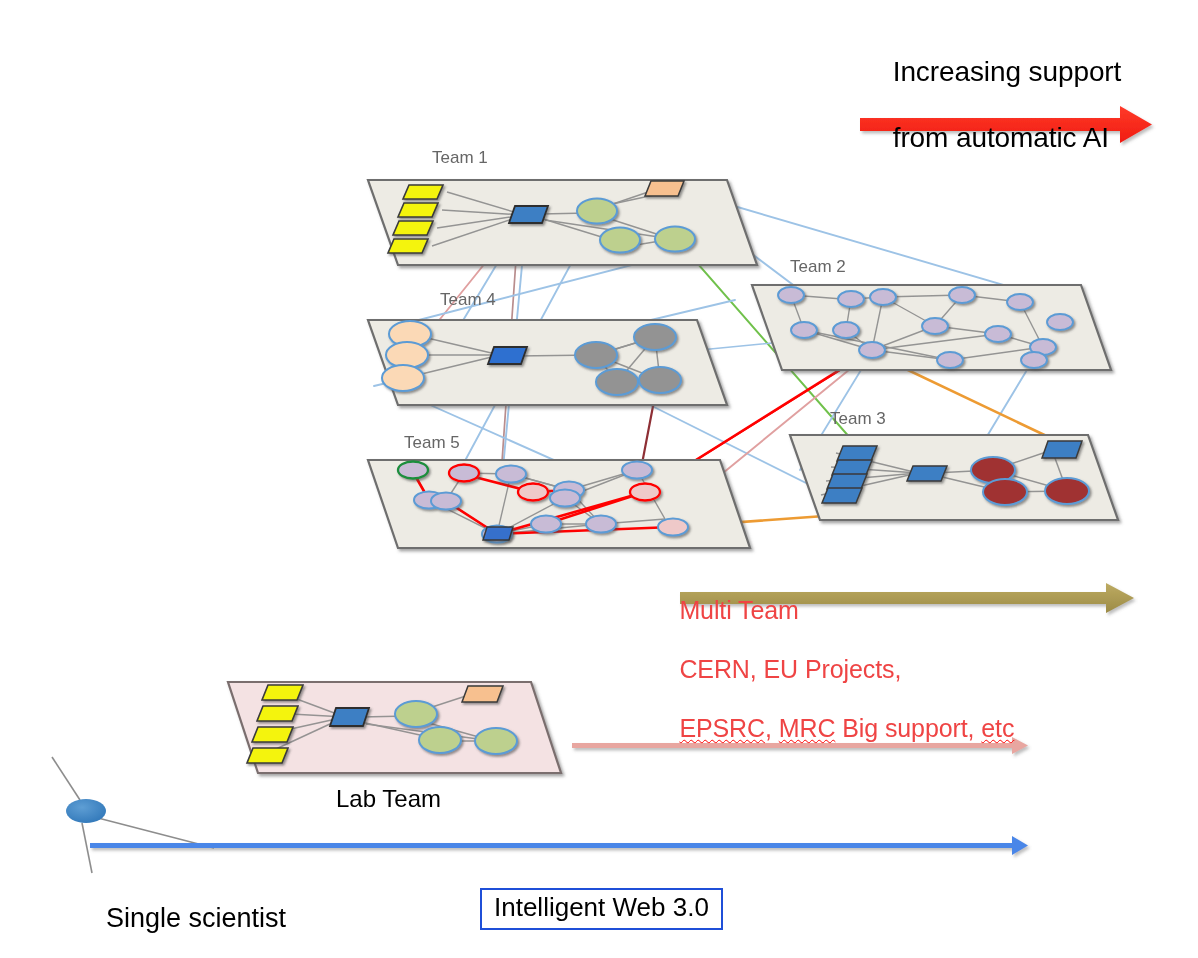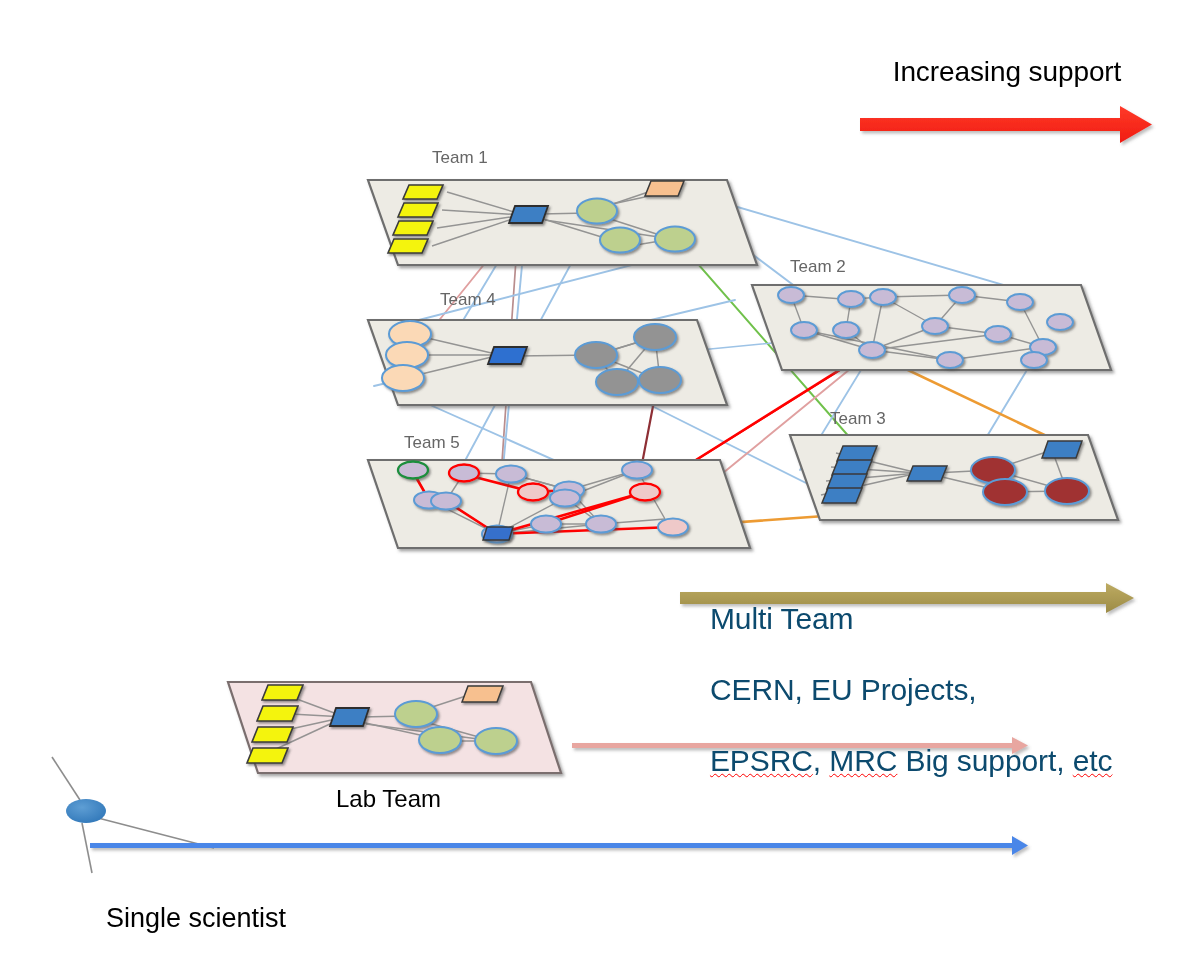--- a/index.html
+++ b/index.html
@@ -12,22 +12,22 @@
   #stage{position:absolute;left:0;top:0;width:1198px;height:958px;}
   svg#scene{position:absolute;left:0;top:0;width:1198px;height:958px;}
 
   .txt{position:absolute;white-space:pre;line-height:1.18;}
 
   #top-caption{
     left:862px;top:22px;width:330px;
     font-size:28px;color:#000;letter-spacing:-0.1px;
   }
   #multi-caption{
-    left:677px;top:566px;width:430px;
-    font-size:30px;color:#0c4a6e;letter-spacing:-0.1px;
+    left:652px;top:566px;width:430px;
+    font-size:25px;color:#ef4444;letter-spacing:-0.1px;
   }
   .sp{ text-decoration:underline; text-decoration-color:#ff0000;
        text-decoration-style:wavy; text-decoration-thickness:1.4px;
        text-underline-offset:2px; }
   #lab-caption{left:336px;top:785px;font-size:24px;}
   #single-caption{left:76px;top:869px;font-size:27px;line-height:1.22;}
 
   .wbox{
     position:absolute;background:#ffffff;
     display:flex;align-items:center;justify-content:center;
@@ -368,29 +368,31 @@
       <path d="M572,743 L1012,743 L1012,737 L1028,745.5 L1012,754 L1012,748 L572,748 Z" fill="#E8A6A0"></path>
     </g>
 
     <g filter="url(#shdwln)">
       <path d="M90,843 L1012,843 L1012,836 L1028,845.5 L1012,855 L1012,848 L90,848 Z" fill="#4A86E8"></path>
     </g>
   </svg>
 
   <div class="txt" id="top-caption">
     <span>Increasing support</span><br>
+    <span>from automatic AI</span>
   </div>
 
   <div class="txt" id="multi-caption">
     <span>Multi Team</span><br>
     <span>CERN, EU Projects,</span><br>
     <span class="sp">EPSRC</span><span>, </span><span class="sp">MRC</span><span> Big support, </span><span class="sp">etc</span>
   </div>
 
   <div class="txt" id="lab-caption">Lab Team</div>
 
   <div class="txt" id="single-caption">
     <span>Single scientist</span><br>
     
   </div>
 
+  <div class="wbox" id="box-web3">Intelligent Web 3.0</div>
 
 </div>
 
 </body></html>

